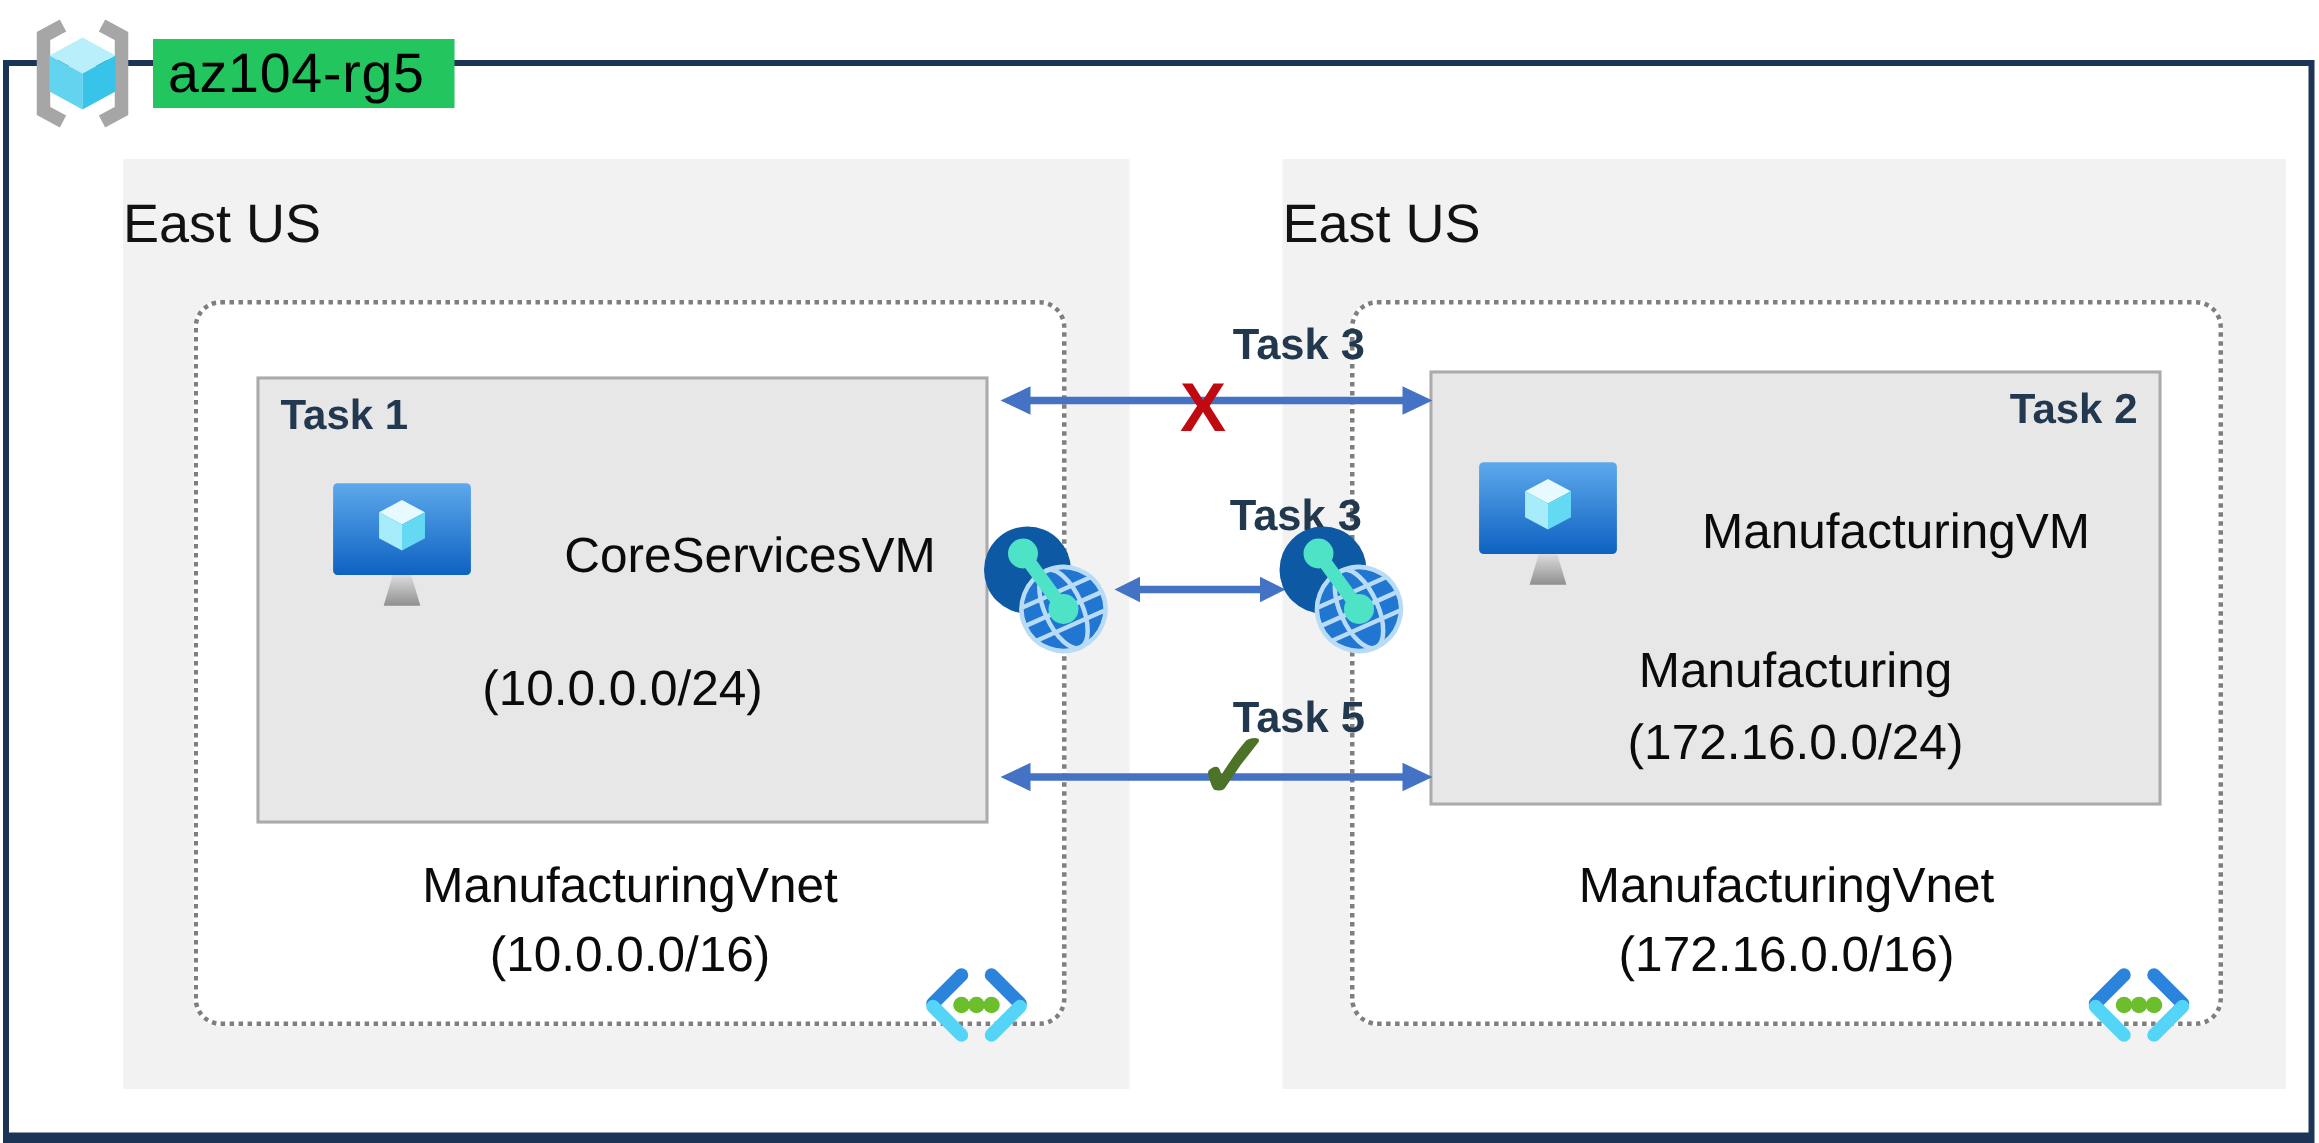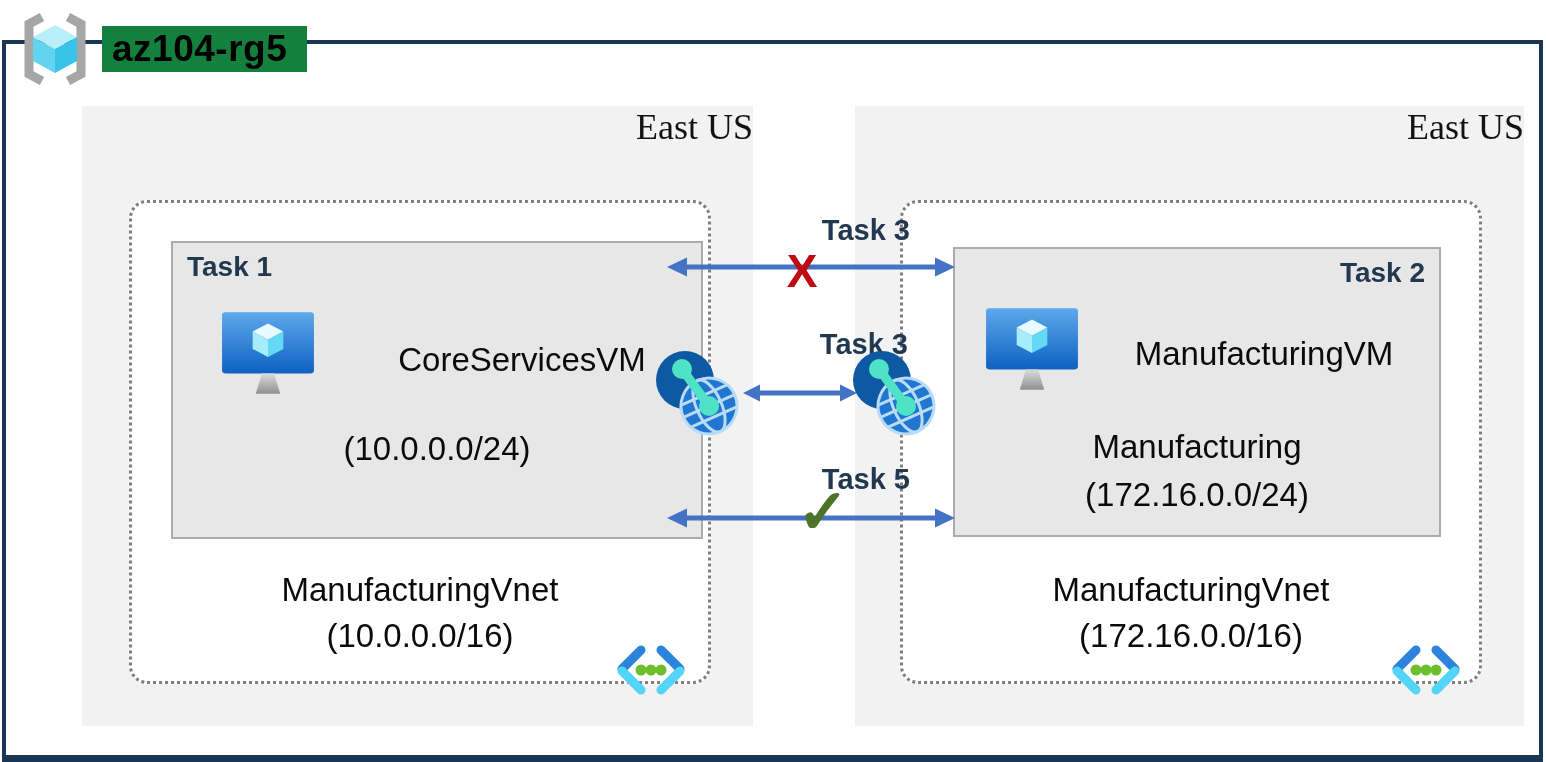--- a/index.html
+++ b/index.html
@@ -2,31 +2,31 @@
 <html><head>
 <meta charset="utf-8">
 <style>
   html,body{margin:0;padding:0;background:#fff;}
   body{font-family:"Liberation Sans",sans-serif;}
   .canvas{position:relative;width:1546px;height:762px;background:#fff;overflow:hidden;}
   .frame{position:absolute;left:2px;top:40px;right:3px;bottom:0;
          border:4px solid #1C3557;border-bottom-width:7px;z-index:0;}
   .rg-label{position:absolute;left:8px;top:10px;display:flex;align-items:center;z-index:4;}
   .rg-icon{width:94px;height:78px;flex:0 0 auto;}
-  .rg-title{background:#15803d;padding:2px 20px 2px 10px;font-size:37px;font-weight:700;color:#000;letter-spacing:.5px;text-align:center;}
+  .rg-title{background:#22c55e;padding:2px 20px 2px 10px;font-size:37px;font-weight:400;color:#000;letter-spacing:.5px;text-align:center;}
   .region{position:absolute;top:106px;width:671px;height:620px;background:#F2F2F2;}
   .region-left{left:82px;}
   .region-right{left:855px;width:669px;}
-  .region-title{text-align:right;font-size:36px;color:#121212;font-family:Liberation Serif, serif;}
+  .region-title{margin-top:22px;text-align:left;font-size:36px;color:#121212;}
   .vnet-box{position:absolute;top:94px;width:576px;height:478px;background:#fff;
             border:3px dotted #7F7F7F;border-radius:18px;}
   .vnet-left{left:47px;}
   .vnet-right{left:45px;}
   .vm-box{position:absolute;background:#E8E7E7;border:2px solid #ABABAB;}
-  .vm-left{left:39px;top:38px;width:484px;height:294px;padding-left:44px;}
+  .vm-left{left:39px;top:48px;width:484px;height:294px;}
   .vm-right{left:50px;top:44px;width:484px;height:286px;}
   .task-label{position:absolute;top:8px;font-size:28px;font-weight:700;color:#22384F;}
   .task-pos-left{left:14px;}
   .task-pos-right{right:14px;}
   .vm-icon{position:absolute;width:98px;height:98px;}
   .vm-icon-left{left:46px;top:62px;}
   .vm-icon-right{left:28px;top:52px;}
   .vm-name{position:absolute;text-align:center;font-size:33px;color:#0B0B0B;}
   .vm-name-left{left:170px;right:0;top:98px;}
   .vm-name-right{left:140px;right:6px;top:86px;}

